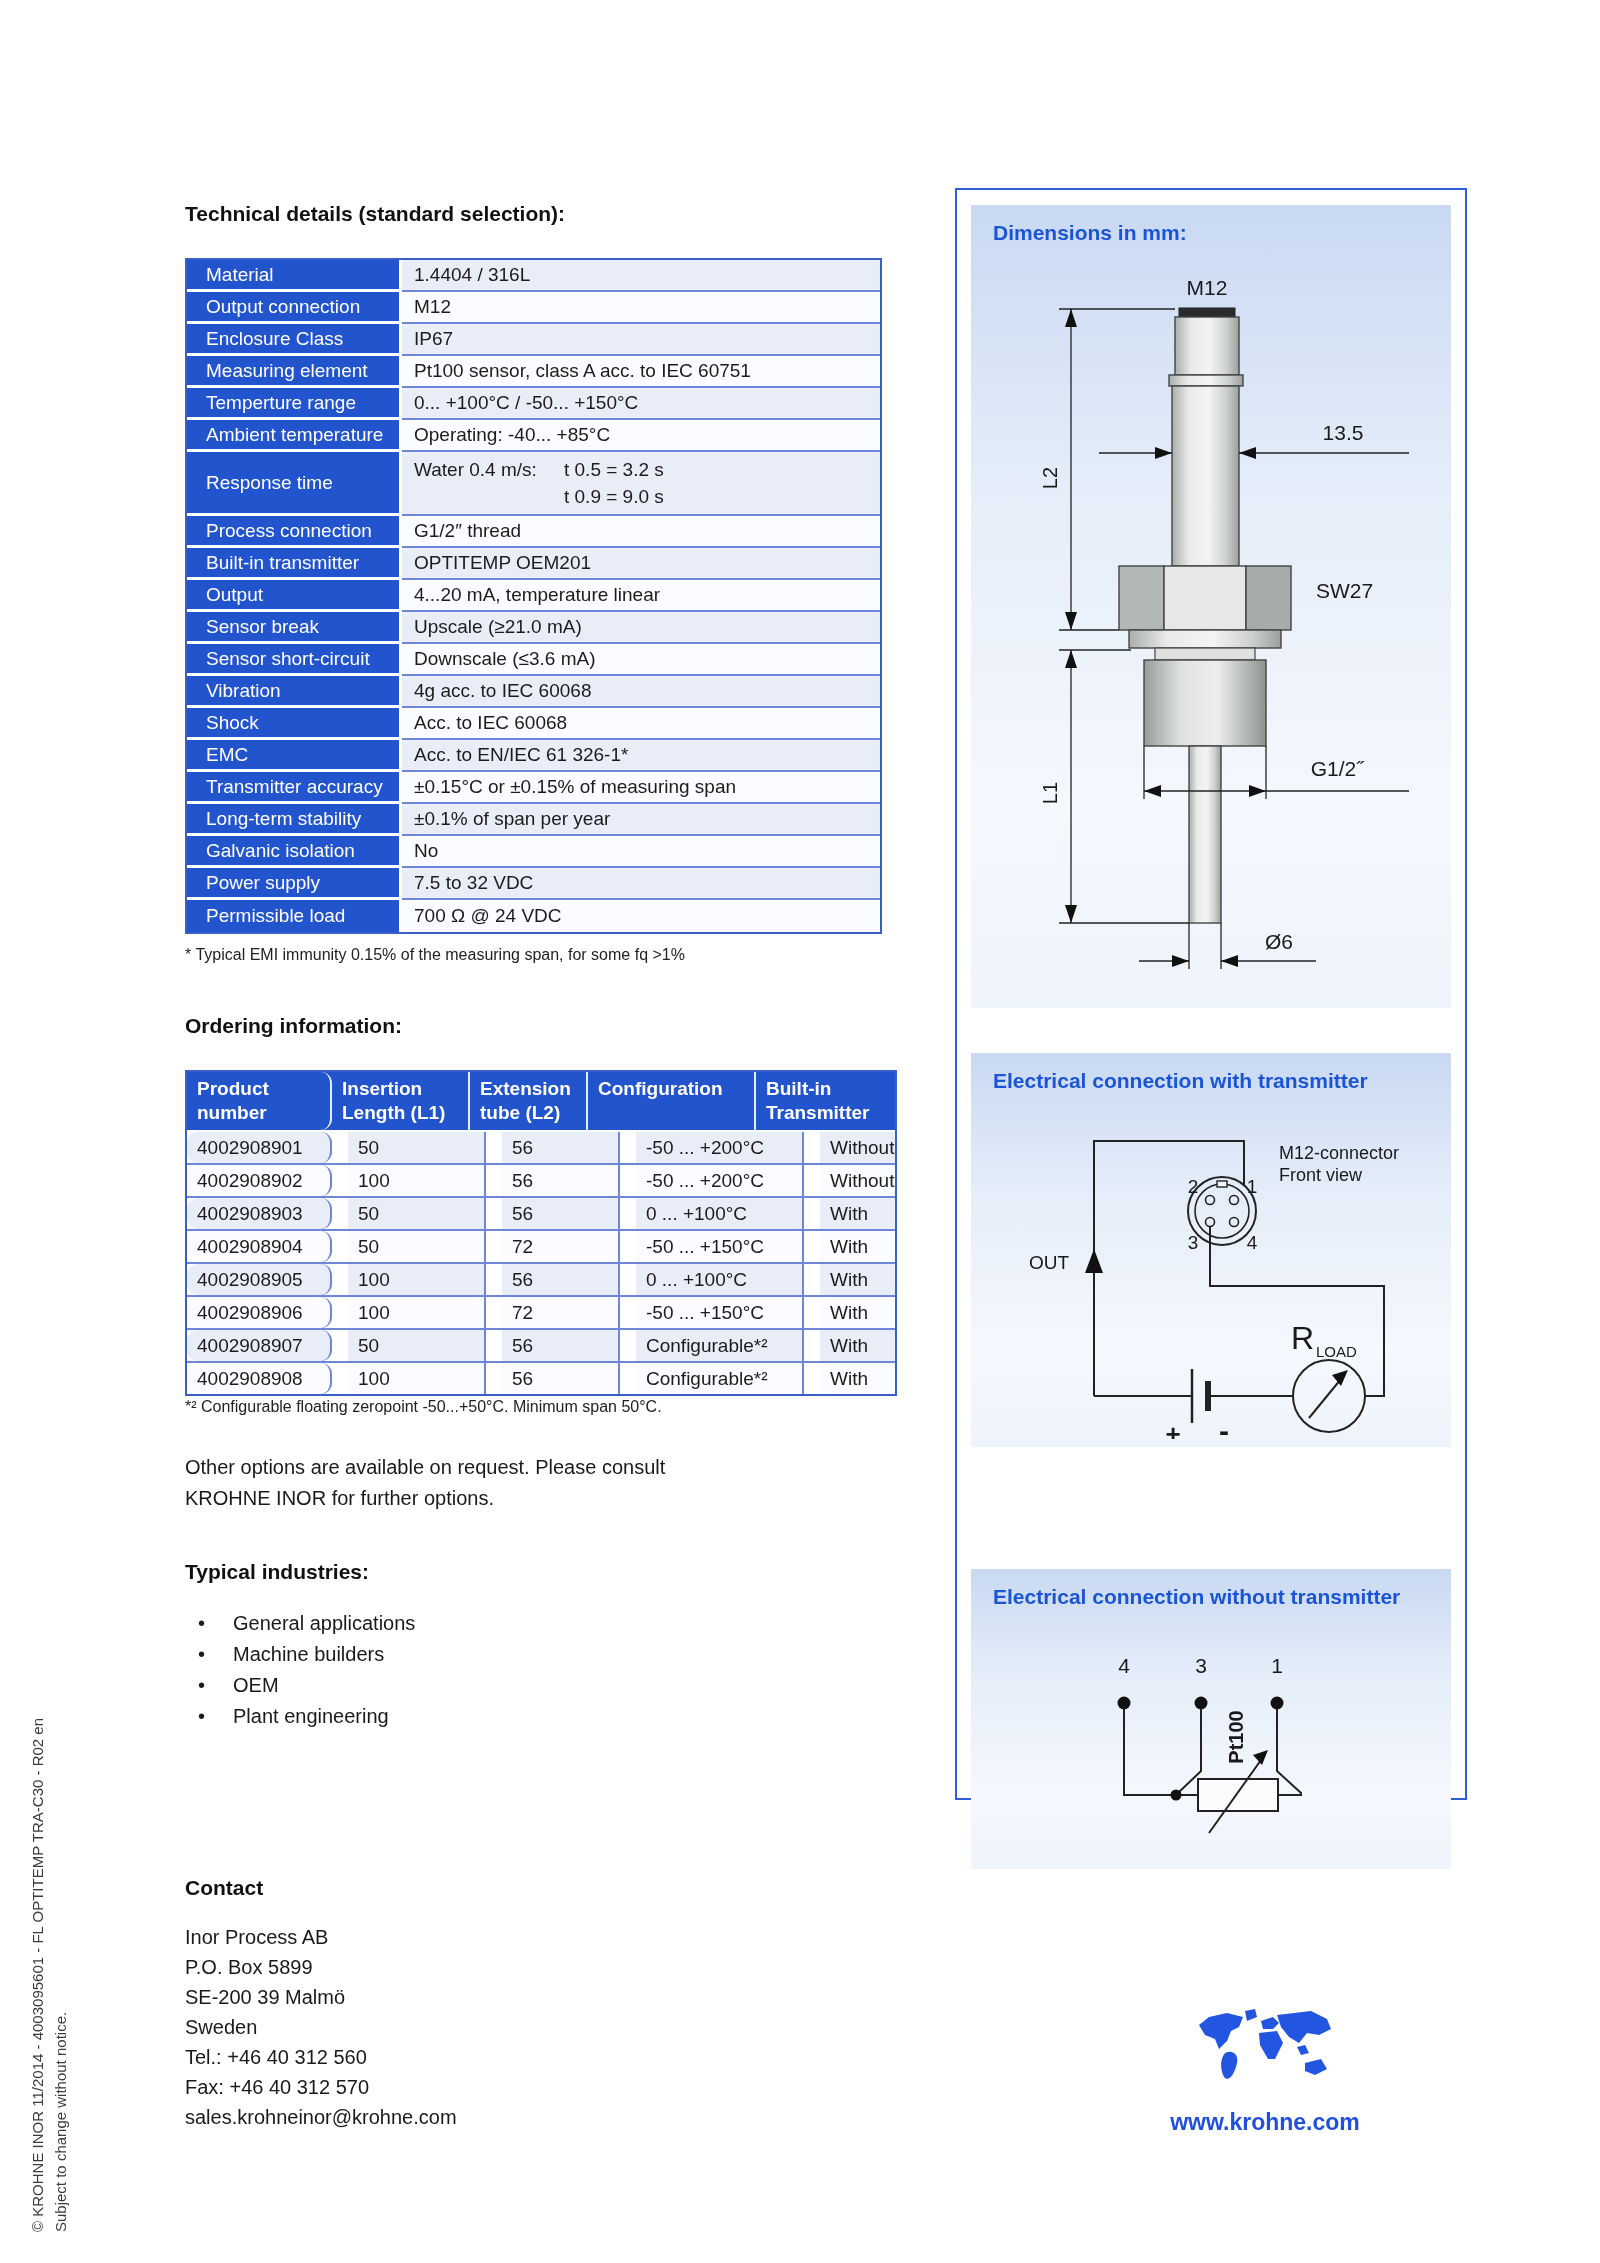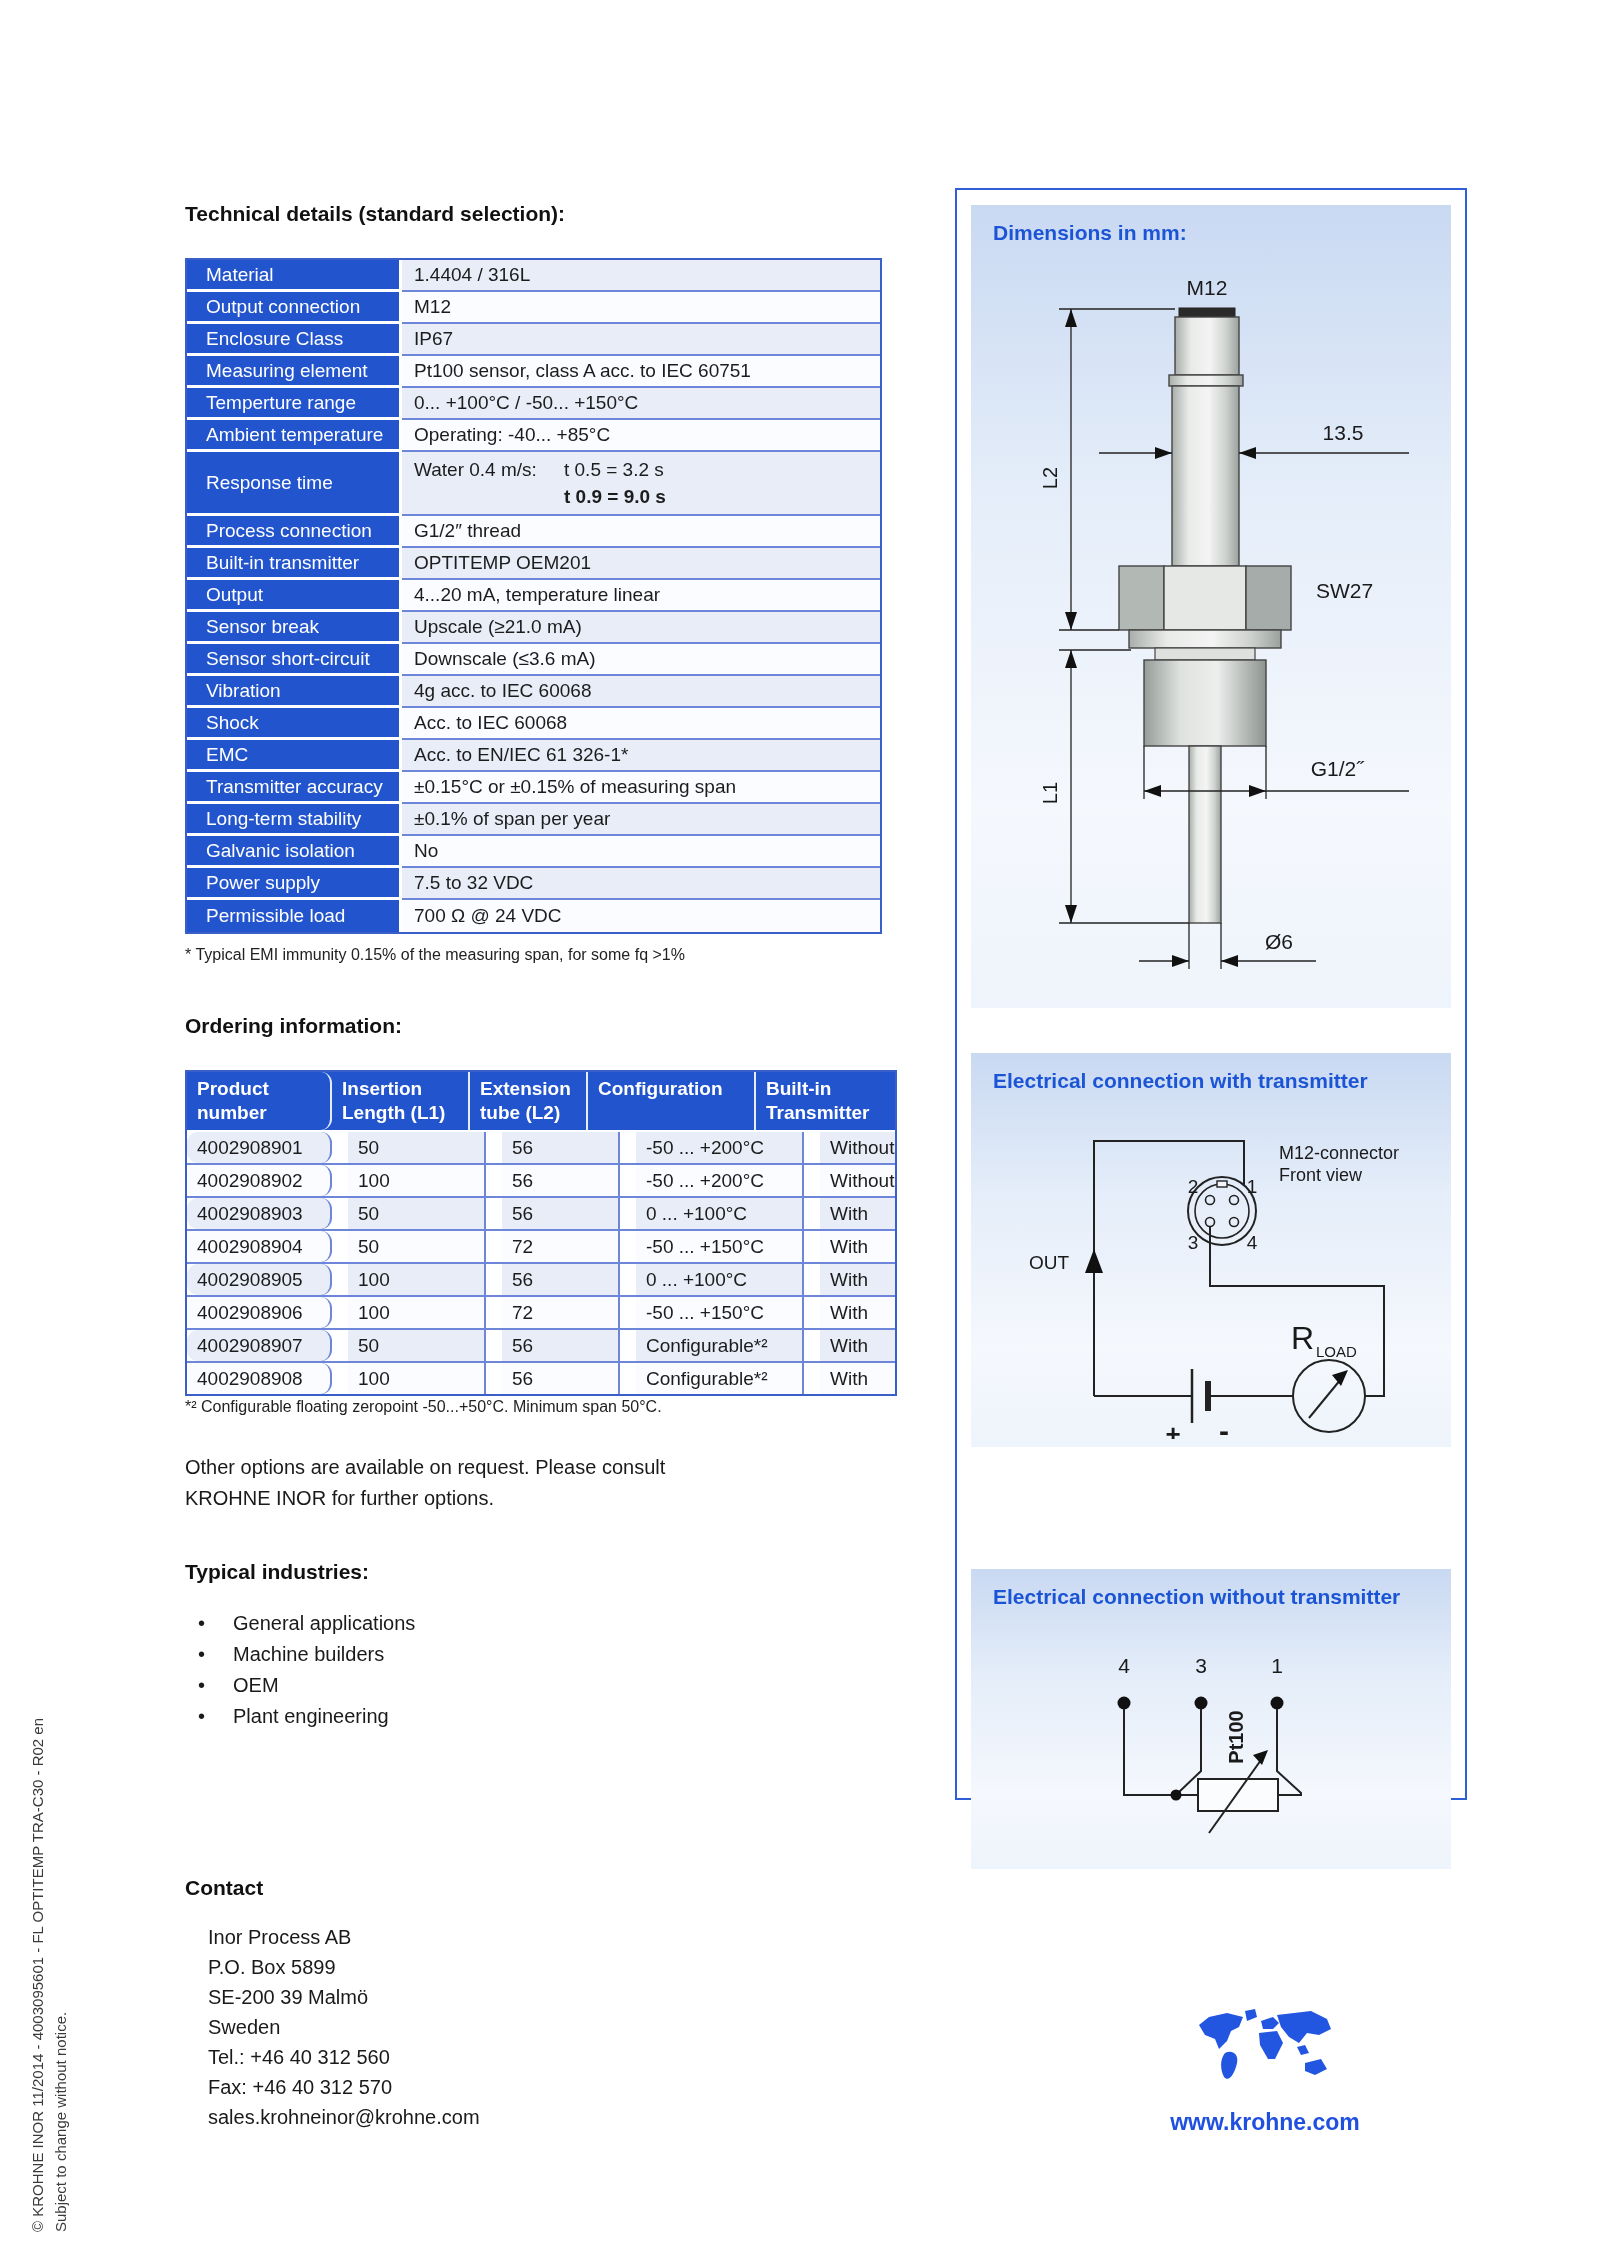--- a/index.html
+++ b/index.html
@@ -25,21 +25,21 @@
   .tl{width:215px;min-width:215px;background:var(--blue);color:#fff;font-size:19px;
       display:flex;align-items:center;padding-left:19px;box-sizing:border-box;
       border-right:3px solid #fff;}
   .tv{flex:1;font-size:19px;display:flex;align-items:center;padding-left:12px;
       box-sizing:border-box;background:var(--lite);}
   .trow.odd .tv{background:var(--tint);}
   .trow:not(:last-child) .tl{border-bottom:3px solid #fff;}
   .trow:not(:last-child) .tv{border-bottom:2px solid var(--sep-blue);}
   .trow.dbl .tv{flex-direction:column;align-items:flex-start;justify-content:center;line-height:27px;}
   .resp-prefix{display:inline-block;width:150px;}
-  .resp-line2{padding-left:150px;font-weight:bold;}
+  .resp-line2{padding-left:150px;}
   .footnote{font-size:16px;color:#222;}
   
   .otable{width:712px;border:2px solid var(--border-blue);box-sizing:border-box;}
   .ohead{display:flex;background:var(--blue);height:58px;}
   .oh{color:#fff;font-weight:bold;font-size:19px;line-height:24px;padding:5px 0 0 10px;
       box-sizing:border-box;border-right:2px solid #e6ecfb;}
   .oh:last-child{border-right:none;}
   .orow{display:flex;height:31px;gap:16px;}
   .orow + .orow{border-top:2px solid var(--sep-blue);}
   .obody{border-top:2px solid #fff;}
@@ -49,21 +49,21 @@
   .orow.odd .oc{background:var(--tint);}
   .c1{width:145px;min-width:145px;border-radius:11px;}
   .c2{width:138px;min-width:138px;}
   .c3{width:118px;min-width:118px;}
   .c4{width:168px;min-width:168px;}
   .c5{flex:1;}
   
   .para{font-size:20px;line-height:31px;color:#1a1a1a;}
   .ind-item{display:flex;font-size:20px;line-height:31px;color:#1a1a1a;}
   .ind-item::before{content:"•";width:48px;padding-left:13px;box-sizing:border-box;}
-  .contact-line{font-size:20px;line-height:30px;color:#1a1a1a;margin-left:23px;}
+  .contact-line{font-size:20px;line-height:30px;color:#1a1a1a;}
   a.plain{color:#1a1a1a;text-decoration:none;}
   
   .rbox{left:955px;top:188px;width:512px;height:1612px;border:2px solid #2e5fd8;
         box-sizing:border-box;background:#fff;}
   .panel{position:absolute;left:14px;width:480px;
          background:linear-gradient(180deg,#c9d9f2 0%,#e4edf9 35%,#f5f8fd 75%,#eef4fb 100%);}
   .p1{top:15px;height:803px;}
   .p2{top:863px;height:394px;}
   .p3{top:1379px;height:300px;}
   .ptitle{position:absolute;left:22px;top:16px;font-size:21px;font-weight:bold;color:var(--title-blue);}

